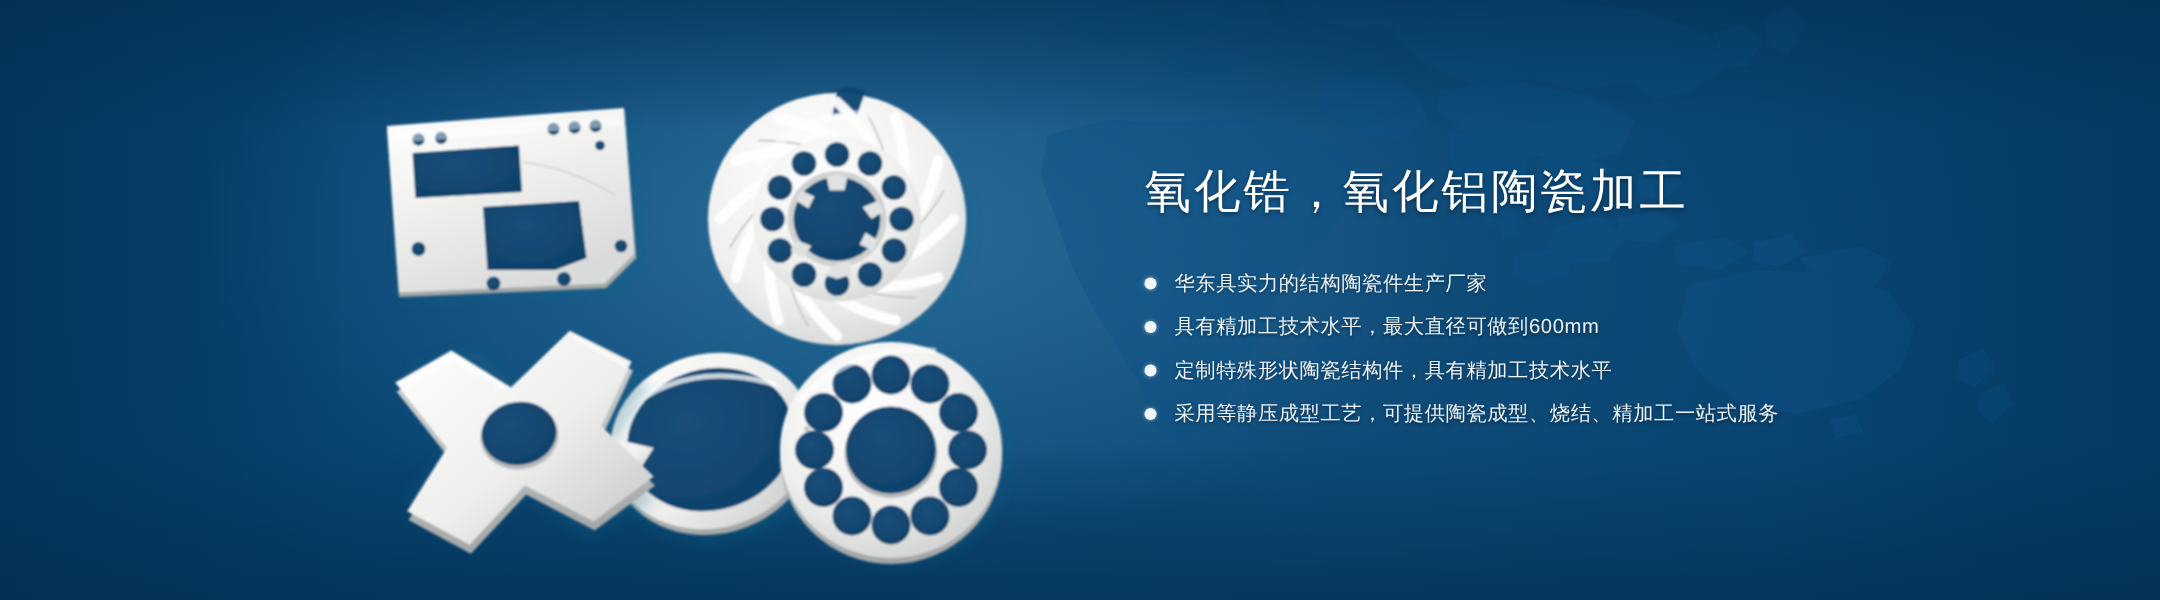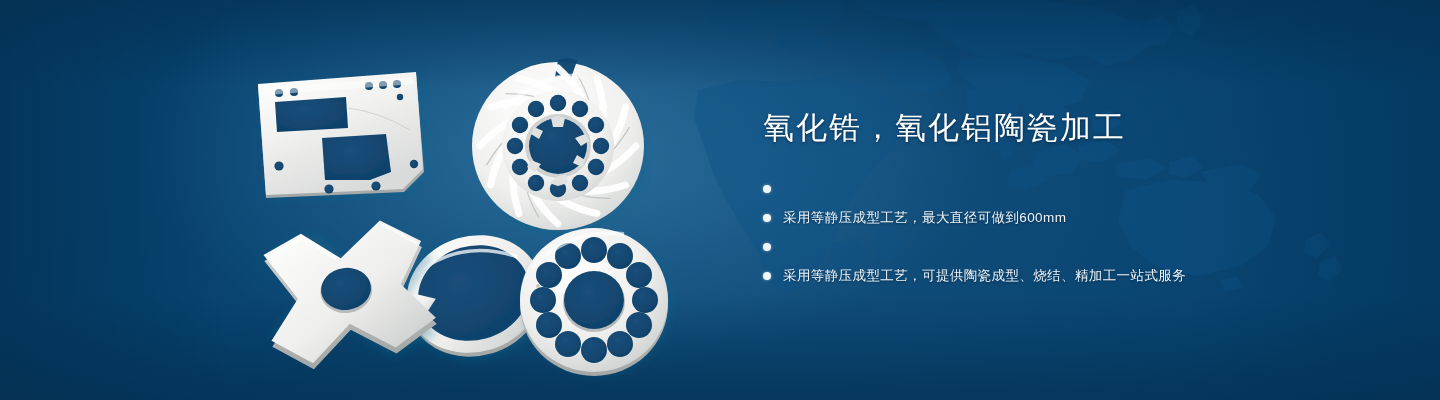--- a/index.html
+++ b/index.html
@@ -343,27 +343,29 @@
       </g>
 
     </svg>
   </div>
 
   <div class="copy">
     <h1 class="headline">氧化锆，氧化铝陶瓷加工</h1>
     <ul class="bullets">
       <li class="bullet">
         <span class="dot"></span>
+        <span>华东具实力的结构陶瓷件生产厂家</span>
       </li>
       <li class="bullet">
         <span class="dot"></span>
-        <span>采用等静压成型工艺，最大直径可做到600mm</span>
+        <span>具有精加工技术水平，最大直径可做到600mm</span>
       </li>
       <li class="bullet">
         <span class="dot"></span>
+        <span>定制特殊形状陶瓷结构件，具有精加工技术水平</span>
       </li>
       <li class="bullet">
         <span class="dot"></span>
         <span>采用等静压成型工艺，可提供陶瓷成型、烧结、精加工一站式服务</span>
       </li>
     </ul>
   </div>
 
 </div>
 

